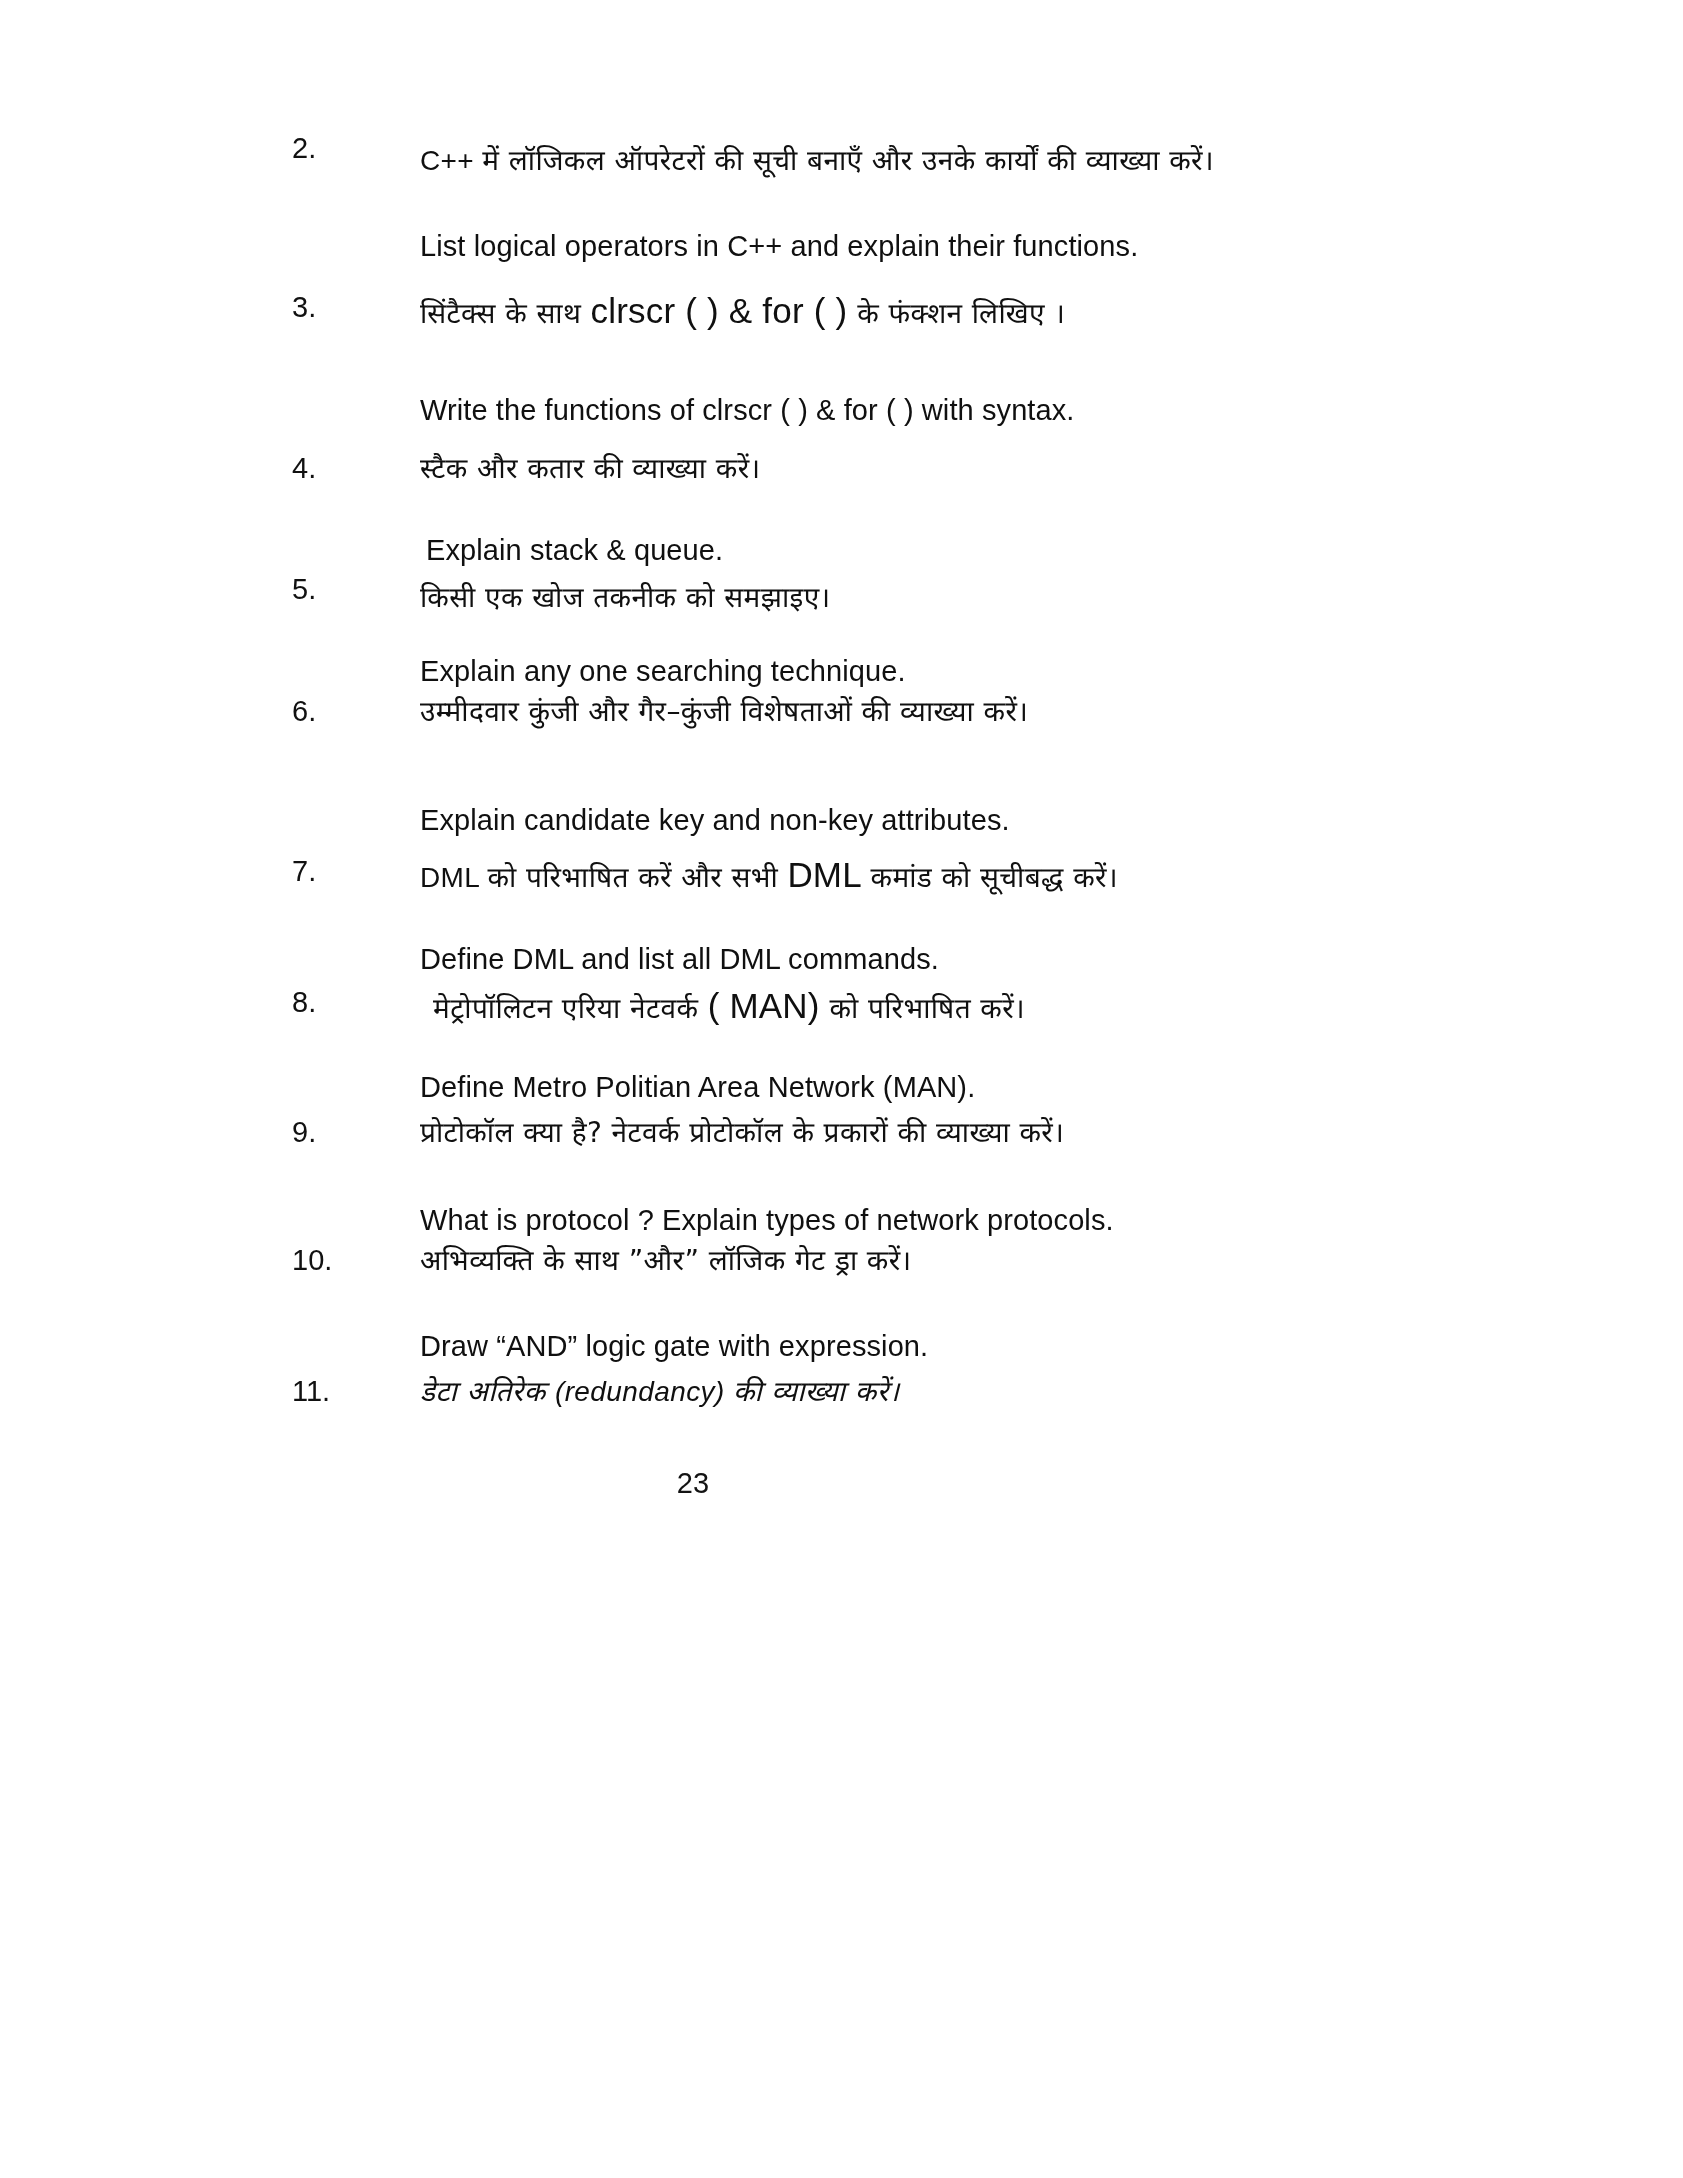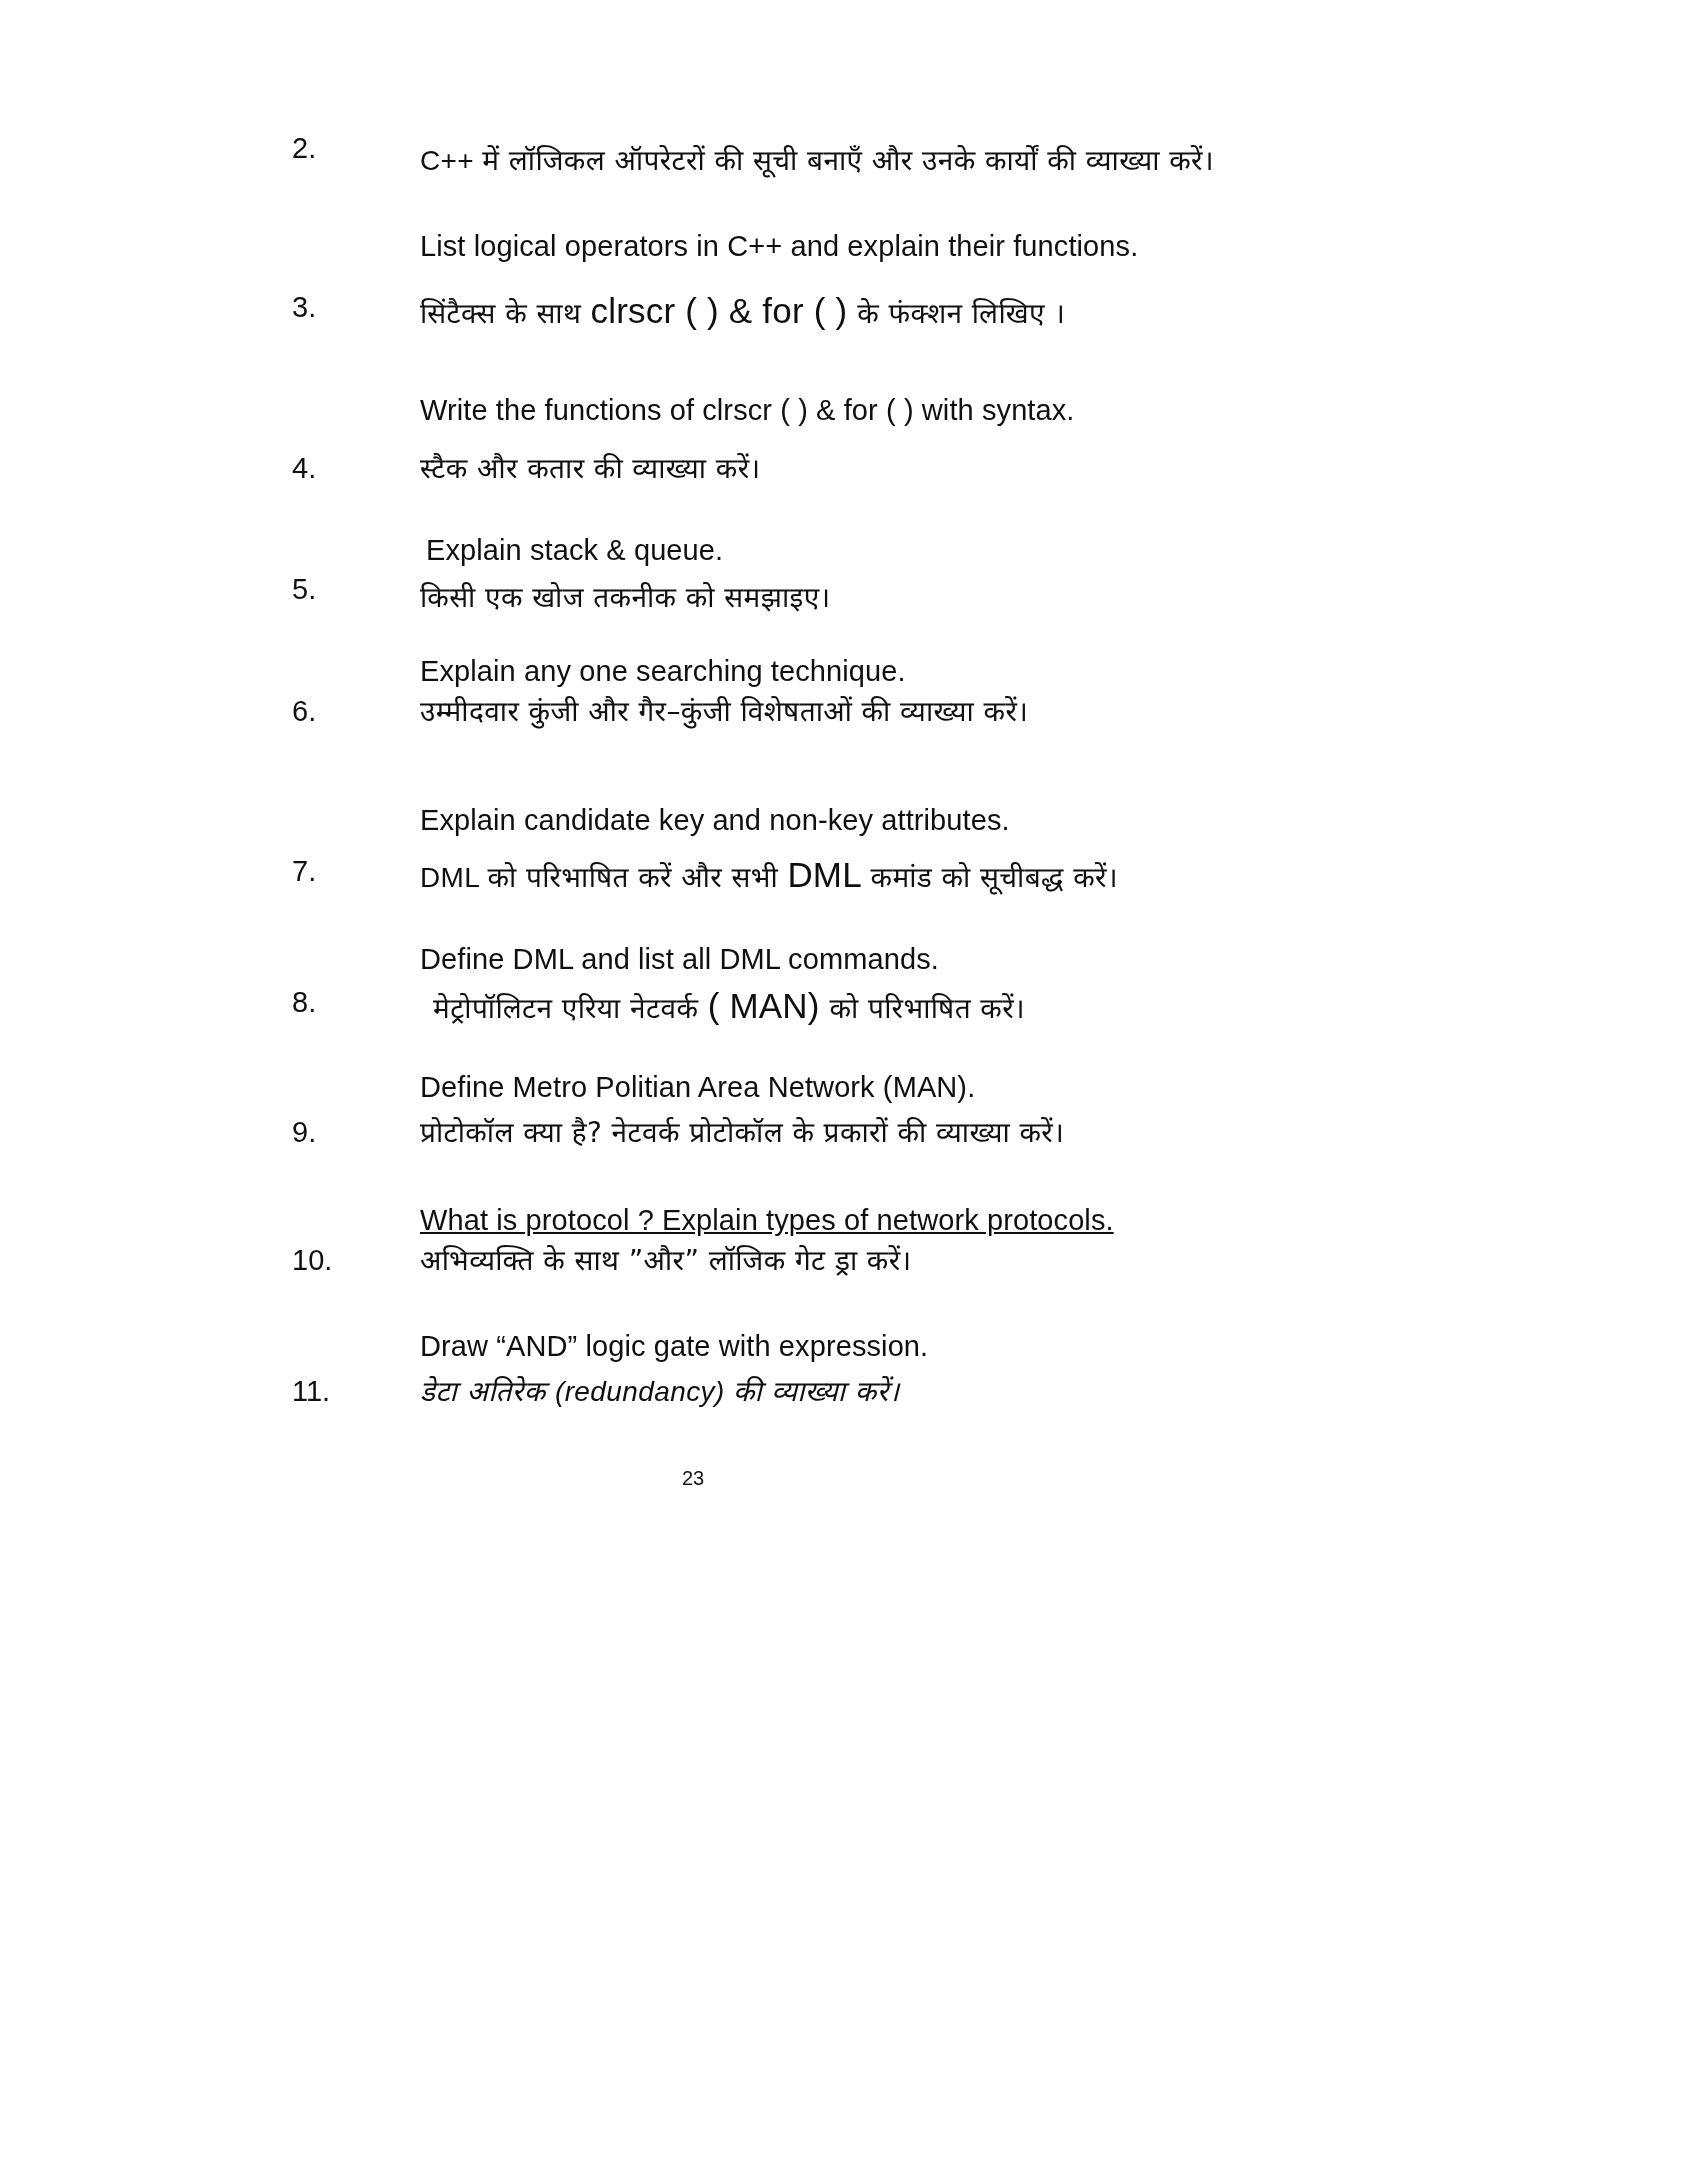--- a/index.html
+++ b/index.html
@@ -87,21 +87,21 @@
     font-size: 28px;
   }
 
   
   .page-number {
     position: absolute;
     left: 0;
     width: 1386px;
     text-align: center;
     font-family: "Liberation Sans", "DejaVu Sans", sans-serif;
-    font-size: 20px;
+    font-size: 29px;
     color: #131313;
   }
 </style>
 </head>
 <body>
 
 <div id="page">
   <div class="qlist" id="qlist">
       <div class="qrow" style="top: 134px;">
         <div class="qnum">2.</div>
@@ -149,21 +149,21 @@
         <div class="qnum">8.</div>
         <div class="qbody">
           <div class="line-hi" style="position: absolute; left: 0px; top: 0px; margin-left: 13px;"><span>मेट्रोपॉलिटन एरिया नेटवर्क </span><span class="tok-big">( MAN) </span><span>को परिभाषित करें।</span></div>
           <div class="line-en" style="position: absolute; left: 0px; top: 64px;">Define Metro Politian Area Network (MAN).</div>
         </div>
       </div>
       <div class="qrow" style="top: 1118px;">
         <div class="qnum">9.</div>
         <div class="qbody">
           <div class="line-hi" style="position: absolute; left: 0px; top: 0px;"><span>प्रोटोकॉल क्या है? नेटवर्क प्रोटोकॉल के प्रकारों की व्याख्या करें।</span></div>
-          <div class="line-en" style="position: absolute; left: 0px; top: 67px; text-decoration: underline;">What is protocol ? Explain types of network protocols.</div>
+          <div class="line-en" style="position: absolute; left: 0px; top: 67px;">What is protocol ? Explain types of network protocols.</div>
         </div>
       </div>
       <div class="qrow" style="top: 1246px;">
         <div class="qnum">10.</div>
         <div class="qbody">
           <div class="line-hi" style="position: absolute; left: 0px; top: 0px;"><span>अभिव्यक्ति के साथ ”और” लॉजिक गेट ड्रा करें।</span></div>
           <div class="line-en" style="position: absolute; left: 0px; top: 65px;">Draw “AND” logic gate with expression.</div>
         </div>
       </div>
       <div class="qrow" style="top: 1377px;">

